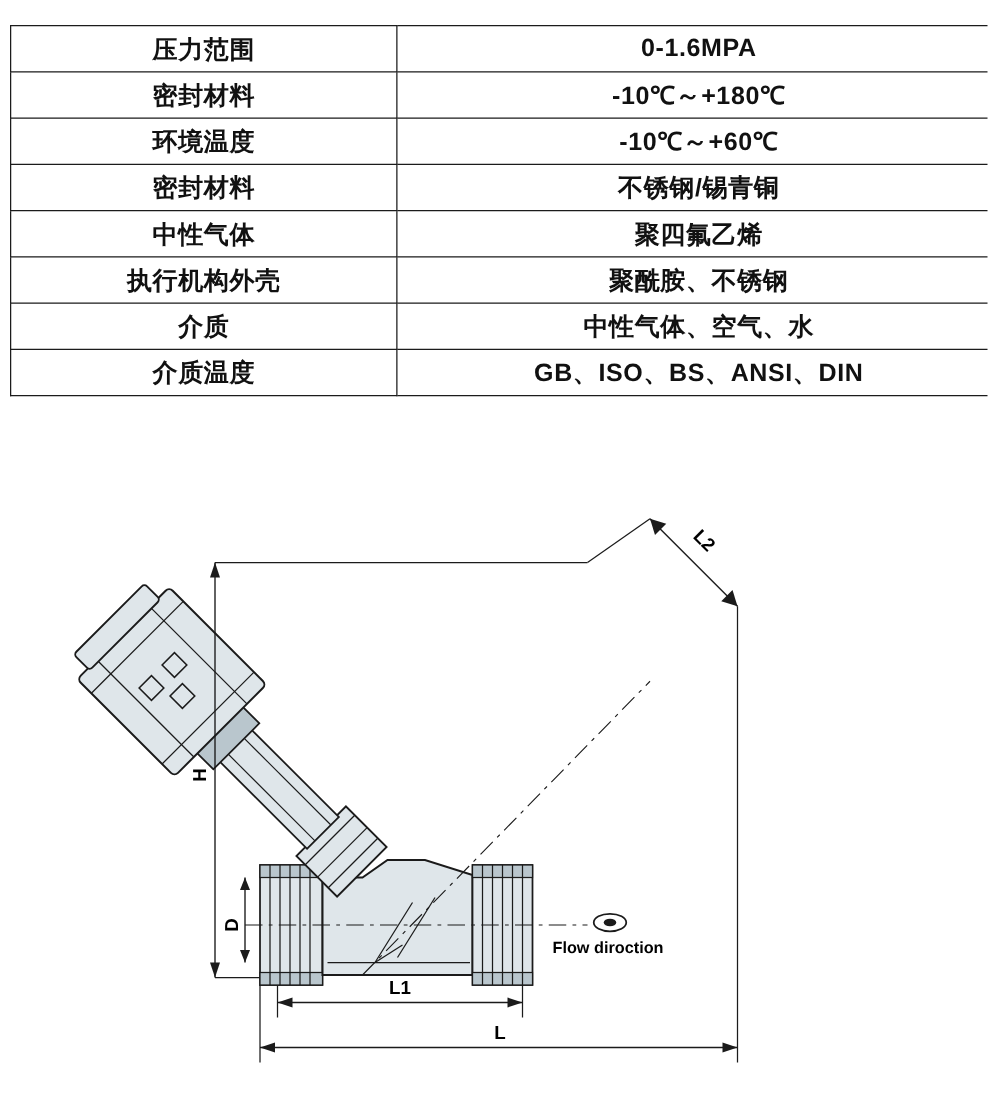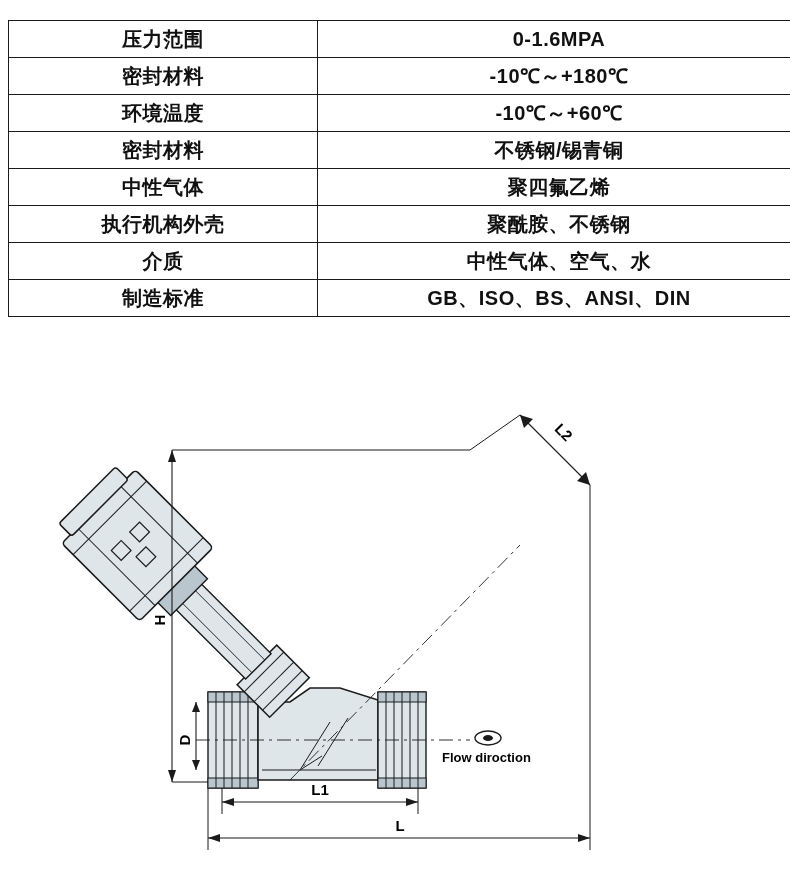--- a/index.html
+++ b/index.html
@@ -98,21 +98,21 @@
       </tr>
       <tr>
         <td class="label">执行机构外壳</td>
         <td class="value">聚酰胺、不锈钢</td>
       </tr>
       <tr>
         <td class="label">介质</td>
         <td class="value">中性气体、空气、水</td>
       </tr>
       <tr>
-        <td class="label">制造标准</td>
+        <td class="label">介质温度</td>
         <td class="value">GB、ISO、BS、ANSI、DIN</td>
       </tr>
     </tbody>
   </table>
 </div>
 
 <div class="drawing">
   <svg width="790" height="512" viewBox="0 0 790 512" xmlns="http://www.w3.org/2000/svg">
 
     <g>

